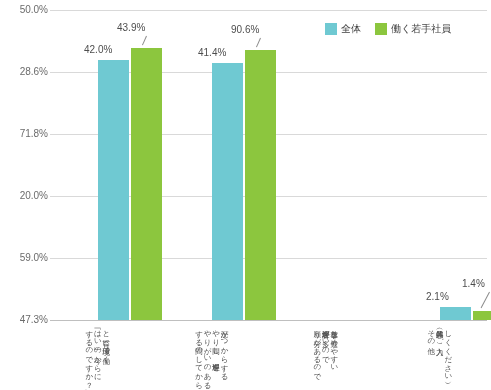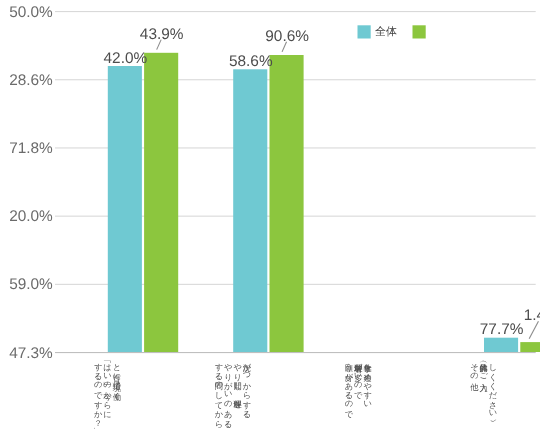--- a/index.html
+++ b/index.html
@@ -18,21 +18,21 @@
     position: relative;
     width: 491px;
     height: 390px;
   }
   
   .y-tick {
     position: absolute;
     right: 443px;
     width: 46px;
     text-align: right;
-    font-size: 14px;
+    font-size: 10px;
     color: #6b6b6b;
     line-height: 10px;
     transform: translateY(-5px);
   }
   
   .gridline {
     position: absolute;
     left: 50px;
     width: 437px;
     height: 1px;
@@ -56,24 +56,23 @@
   }
   .bar {
     position: absolute;
     bottom: 0;
     width: 31px;
   }
   .bar.s0 { background: #6fc9d2; left: 0; }
   .bar.s1 { background: #8cc63e; left: 33px; }
   .bar-label {
     position: absolute;
-    font-size: 14px;
+    font-size: 10px;
     color: #4d4d4d;
     white-space: nowrap;
-    text-align: center;
     width: 60px;
   }
   .leader {
     position: absolute;
     width: 1px;
     background: #8c8c8c;
   }
   
   #legend {
     position: absolute;
@@ -135,46 +134,47 @@
   <div class="gridline" style="top:258px"></div>
   <div class="gridline axis" style="top:320px"></div>
 
   <div id="legend">
     <div class="legend-item">
       <span class="legend-swatch" style="background:#6fc9d2"></span>
       <span>全体</span>
     </div>
     <div class="legend-item">
       <span class="legend-swatch" style="background:#8cc63e"></span>
+      <span>働く若手社員</span>
     </div>
   </div>
 
   <div id="plot">
 
     <div class="group" style="left:48px; width:64px">
       <div class="bar s0" style="height:260px"></div>
       <div class="bar s1" style="height:272px"></div>
       <div class="bar-label" style="left:-14px; top:34px">42.0%</div>
       <div class="bar-label" style="left:19px; top:12px">43.9%</div>
       <div class="leader" style="left:48px; top:26px; height:10px; transform:rotate(24deg); transform-origin:top center"></div>
     </div>
 
     <div class="group" style="left:162px; width:64px">
       <div class="bar s0" style="height:257px"></div>
       <div class="bar s1" style="height:270px"></div>
-      <div class="bar-label" style="left:-14px; top:37px">58.6%</div>
+      <div class="bar-label" style="left:-14px; top:37px">41.4%</div>
       <div class="bar-label" style="left:19px; top:14px">90.6%</div>
       <div class="leader" style="left:48px; top:28px; height:10px; transform:rotate(24deg); transform-origin:top center"></div>
     </div>
 
 
     <div class="group" style="left:390px; width:64px">
       <div class="bar s0" style="height:13px"></div>
       <div class="bar s1" style="height:9px"></div>
-      <div class="bar-label" style="left:-14px; top:281px">77.7%</div>
+      <div class="bar-label" style="left:-14px; top:281px">2.1%</div>
       <div class="bar-label" style="left:22px; top:268px">1.4%</div>
       <div class="leader" style="left:49px; top:282px; height:18px; transform:rotate(28deg); transform-origin:top center"></div>
     </div>
   </div>
 
   <div class="cat-label" style="left:42px">
     <span class="cat-col">と育に環境で働く</span>
     <span class="cat-col">「はい」の今からに</span>
     <span class="cat-col">するのですか？」</span>
   </div>

